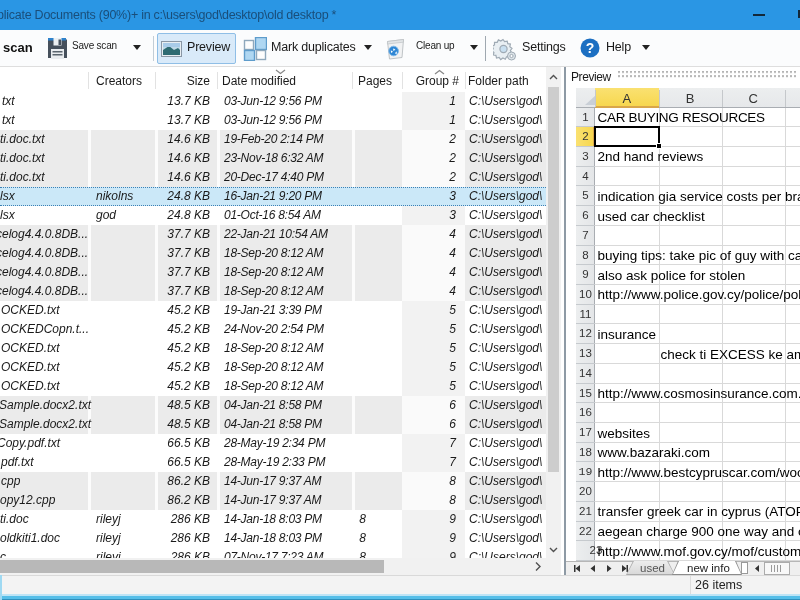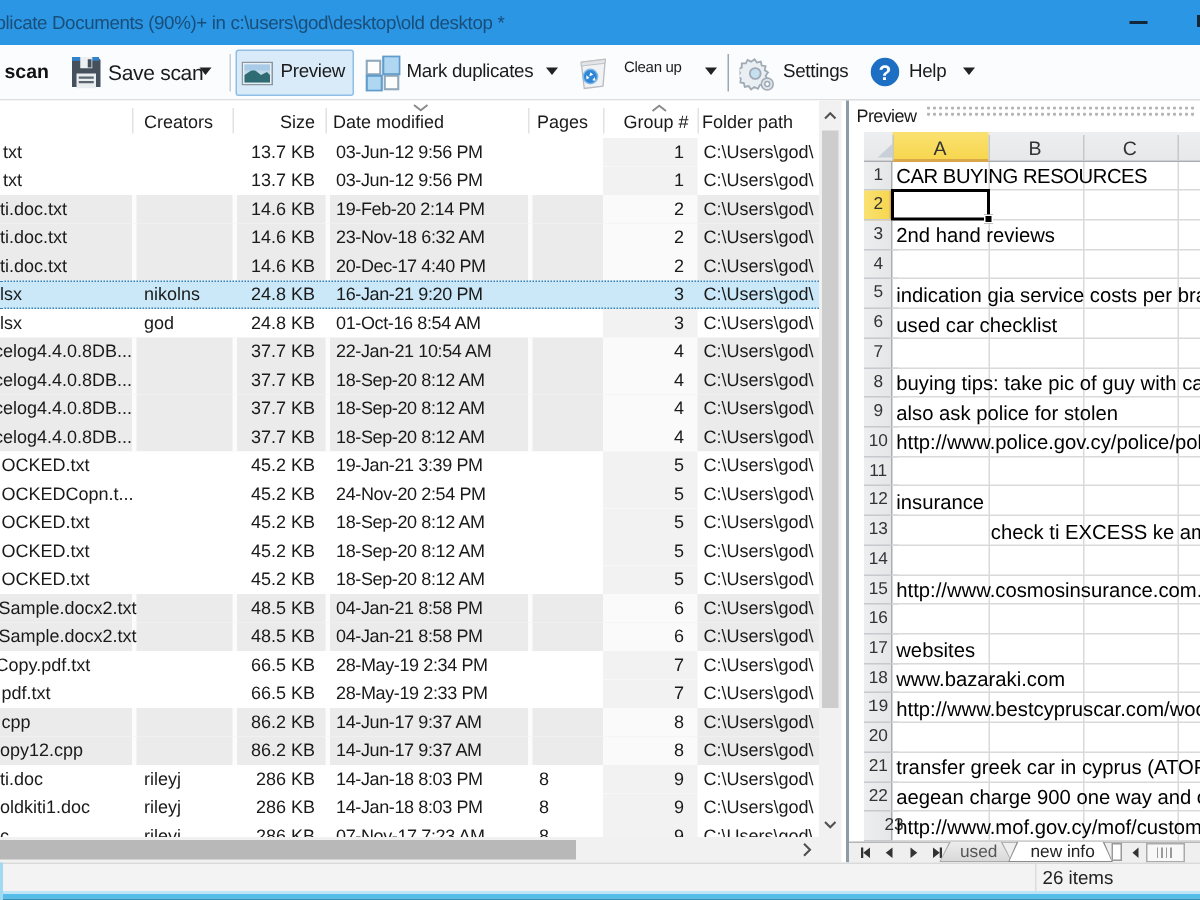--- a/index.html
+++ b/index.html
@@ -19,21 +19,21 @@
 <svg width="21" height="22" viewBox="0 0 21 22">
 <path d="M1 1 h17 l2 2 v18 h-19 z" fill="#46505C"></path>
 <rect x="1" y="1" width="18" height="2.5" fill="#2F82CB"></rect>
 <rect x="6.5" y="1" width="8" height="7.5" fill="#EDF0F2"></rect>
 <rect x="11.5" y="2.5" width="2.5" height="5.5" fill="#46505C"></rect>
 <rect x="4" y="12" width="13" height="10" fill="#E9ECEF"></rect>
 <rect x="5.5" y="14" width="10" height="1.5" fill="#5A646E"></rect>
 <rect x="5.5" y="17" width="10" height="1.5" fill="#5A646E"></rect>
 </svg>
     </div>
-<div class="t" style="left:72px;top:40px;font-size:14px;letter-spacing:-0.2px;color:#1A1A1A;">Save scan</div>
+<div class="t" style="left:72px;top:40px;font-size:10px;letter-spacing:-0.2px;color:#1A1A1A;">Save scan</div>
 <div style="left:133px;top:45px;width:0;height:0;border-left:4.5px solid transparent;border-right:4.5px solid transparent;border-top:5px solid #222;"></div>
 <div style="left:153px;top:36px;width:1px;height:25px;background:#C2CDD6;"></div>
 <div style="left:157px;top:33px;width:79px;height:31px;background:#D9EAF9;border:1px solid #8FBEE6;border-radius:2px;"></div>
 <div style="left:161px;top:41px;width:21px;height:16px;">
 <svg width="21" height="16" viewBox="0 0 21 16">
 <rect x="0.5" y="0.5" width="20" height="15" fill="#E8EEF2" stroke="#8A97A5"></rect>
 <rect x="2" y="2" width="17" height="12" fill="#BFD9E8"></rect>
 <path d="M2 9 L8 5 L13 9 L17 7 L19 9 L19 14 L2 14 Z" fill="#2E6B72"></path>
 <rect x="2" y="2" width="17" height="4" fill="#A8CBE8"></rect>
 </svg>
@@ -101,21 +101,21 @@
       <svg width="13" height="6">
         <path d="M2 1 L6.5 4.5 L11 1" stroke="#8A8A8A" stroke-width="1.3" fill="none"></path>
       </svg>
     </div>
 <div style="left:433px;top:69px;width:13px;height:6px;">
       <svg width="13" height="6">
         <path d="M2 5 L6.5 1.5 L11 5" stroke="#8A8A8A" stroke-width="1.3" fill="none"></path>
       </svg>
     </div>
 <div style="left:0;top:92px;width:561px;height:466px;overflow:hidden;">
-      <div style="position:absolute;left:0;top:-92px;width:652px;height:600px;">
+      <div style="position:absolute;left:0;top:-92px;width:652px;height:600px;font-style:italic;">
         <div style="left:0;top:92px;width:546px;height:19px;background:#FFFFFF;"></div>
         <div style="left:402px;top:92px;width:63px;height:19px;background:#F2F2F2;"></div>
         <div class="t" style="left:2px;top:94px;font-size:12px;color:#1A1A1A;">txt</div>
         <div class="t" style="left:110px;top:94px;width:100px;text-align:right;font-size:12px;color:#1A1A1A;">13.7 KB</div>
         <div class="t" style="left:224px;top:94px;letter-spacing:-0.25px;font-size:12px;color:#1A1A1A;">03-Jun-12 9:56 PM</div>
         <div class="t" style="left:356px;top:94px;width:100px;text-align:right;font-size:12px;color:#1A1A1A;">1</div>
         <div class="t" style="left:469px;top:94px;font-size:12px;color:#1A1A1A;">C:\Users\god\</div>
         <div style="left:0;top:111px;width:546px;height:19px;background:#FFFFFF;"></div>
         <div style="left:402px;top:111px;width:63px;height:19px;background:#F2F2F2;"></div>
         <div class="t" style="left:2px;top:113px;font-size:12px;color:#1A1A1A;">txt</div>

